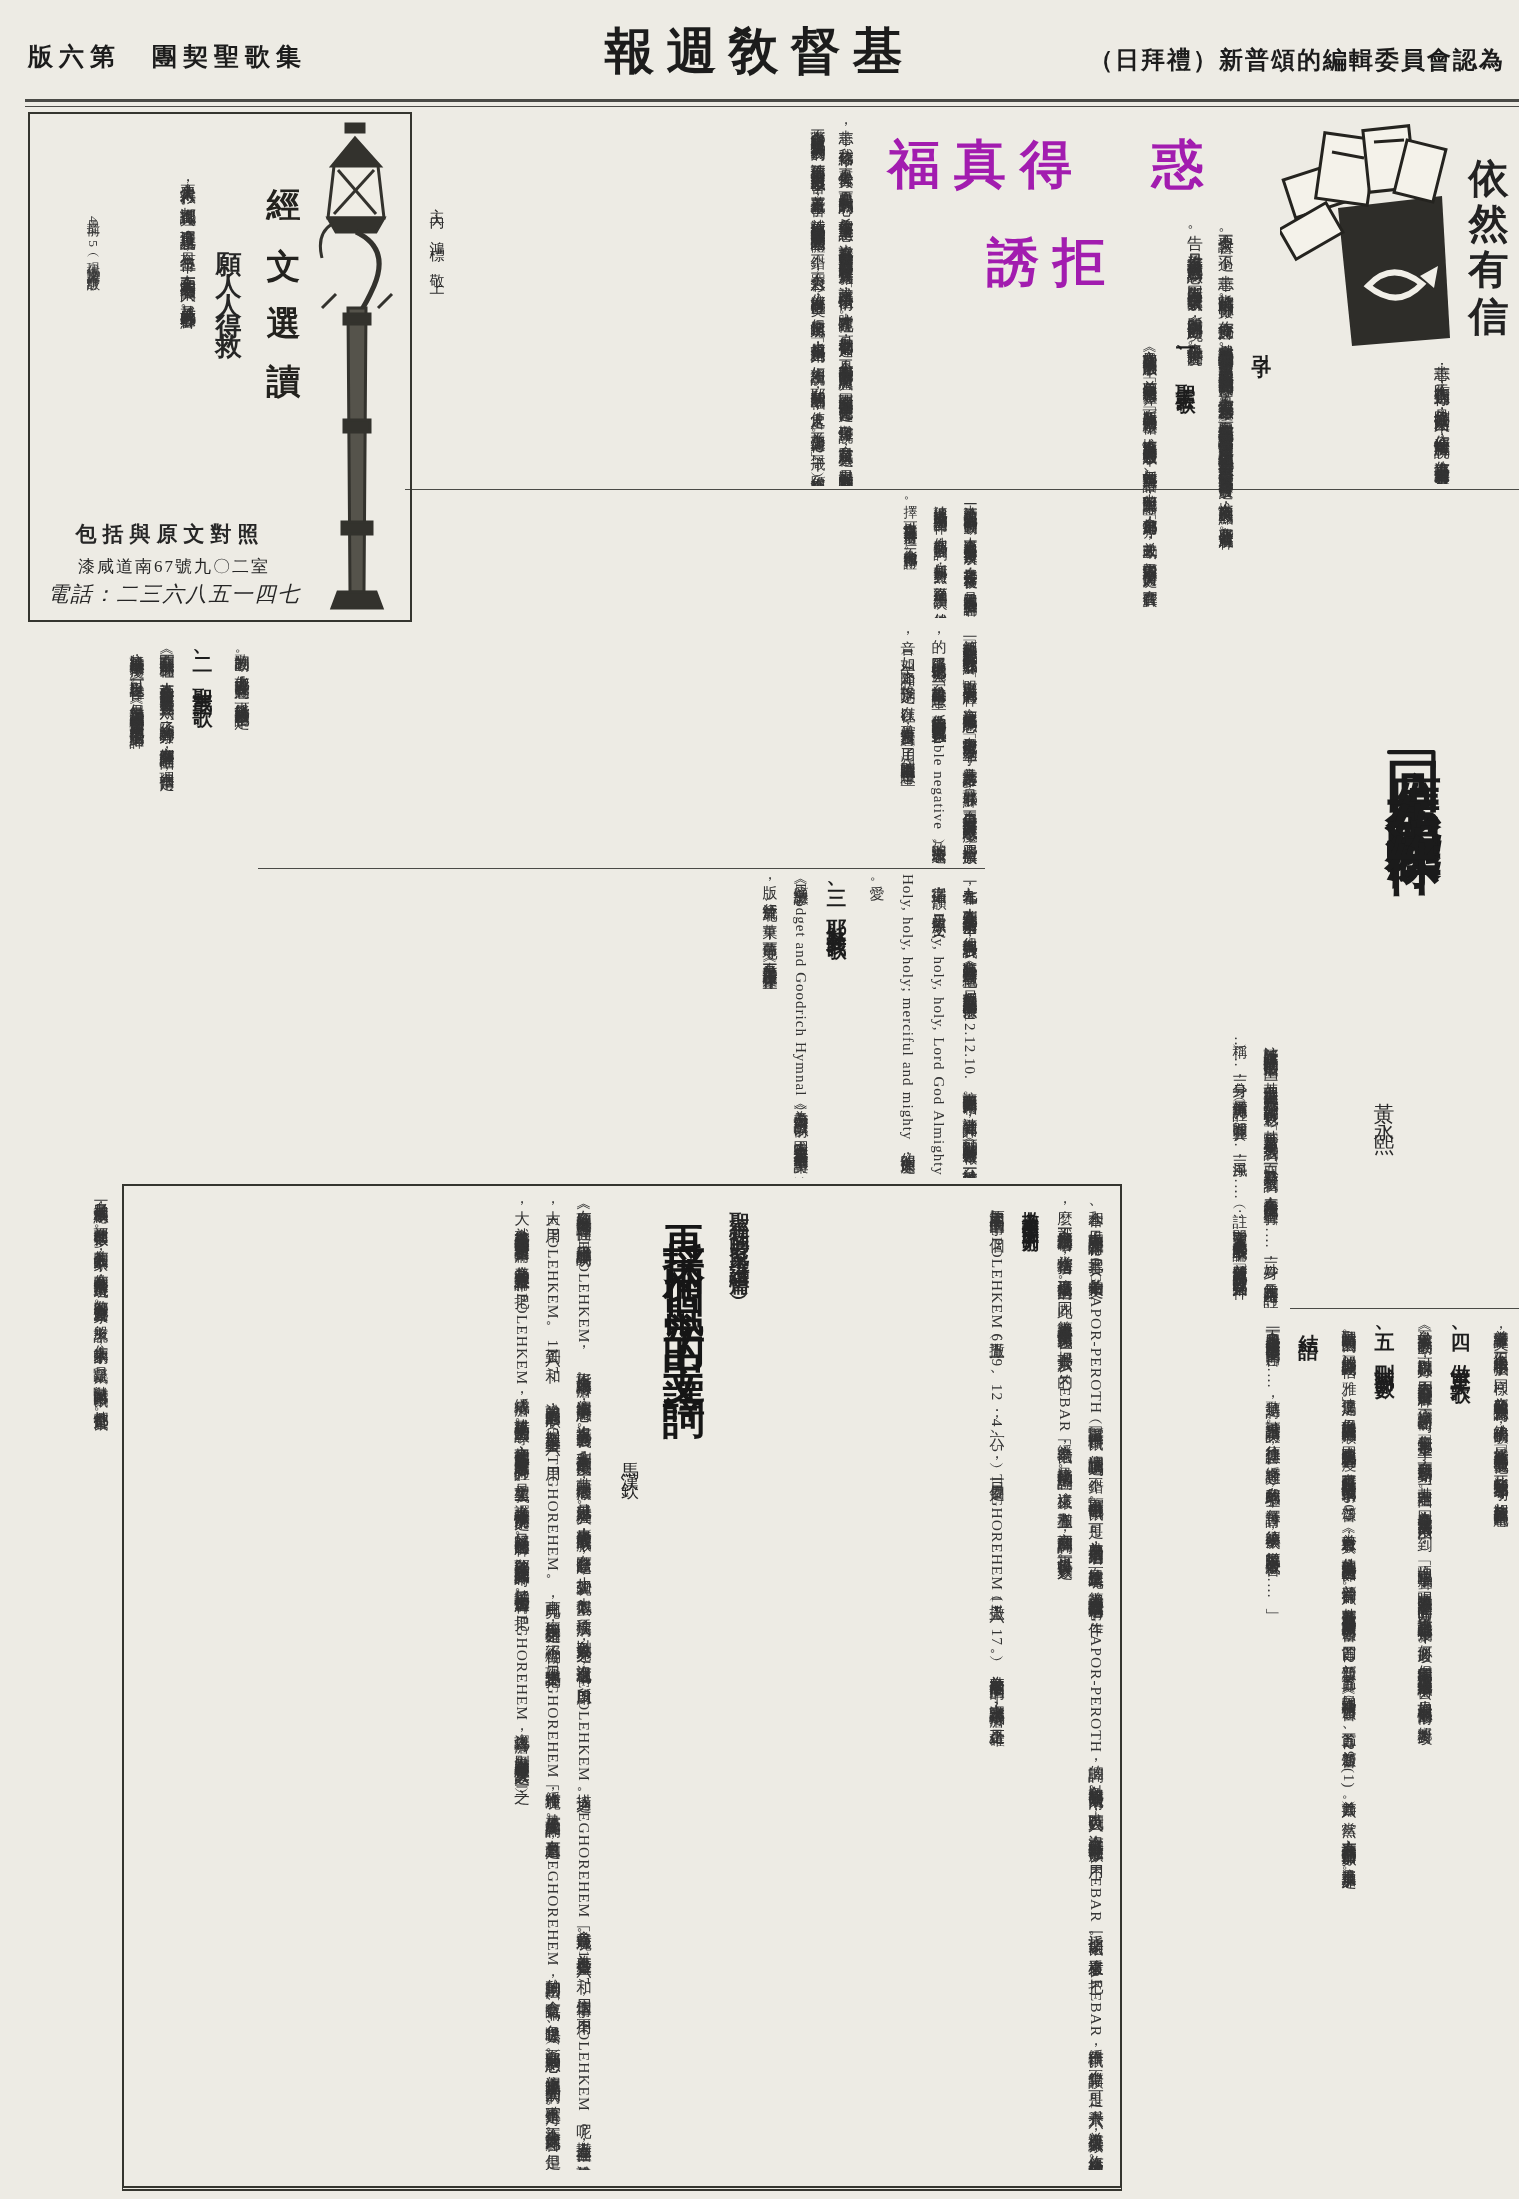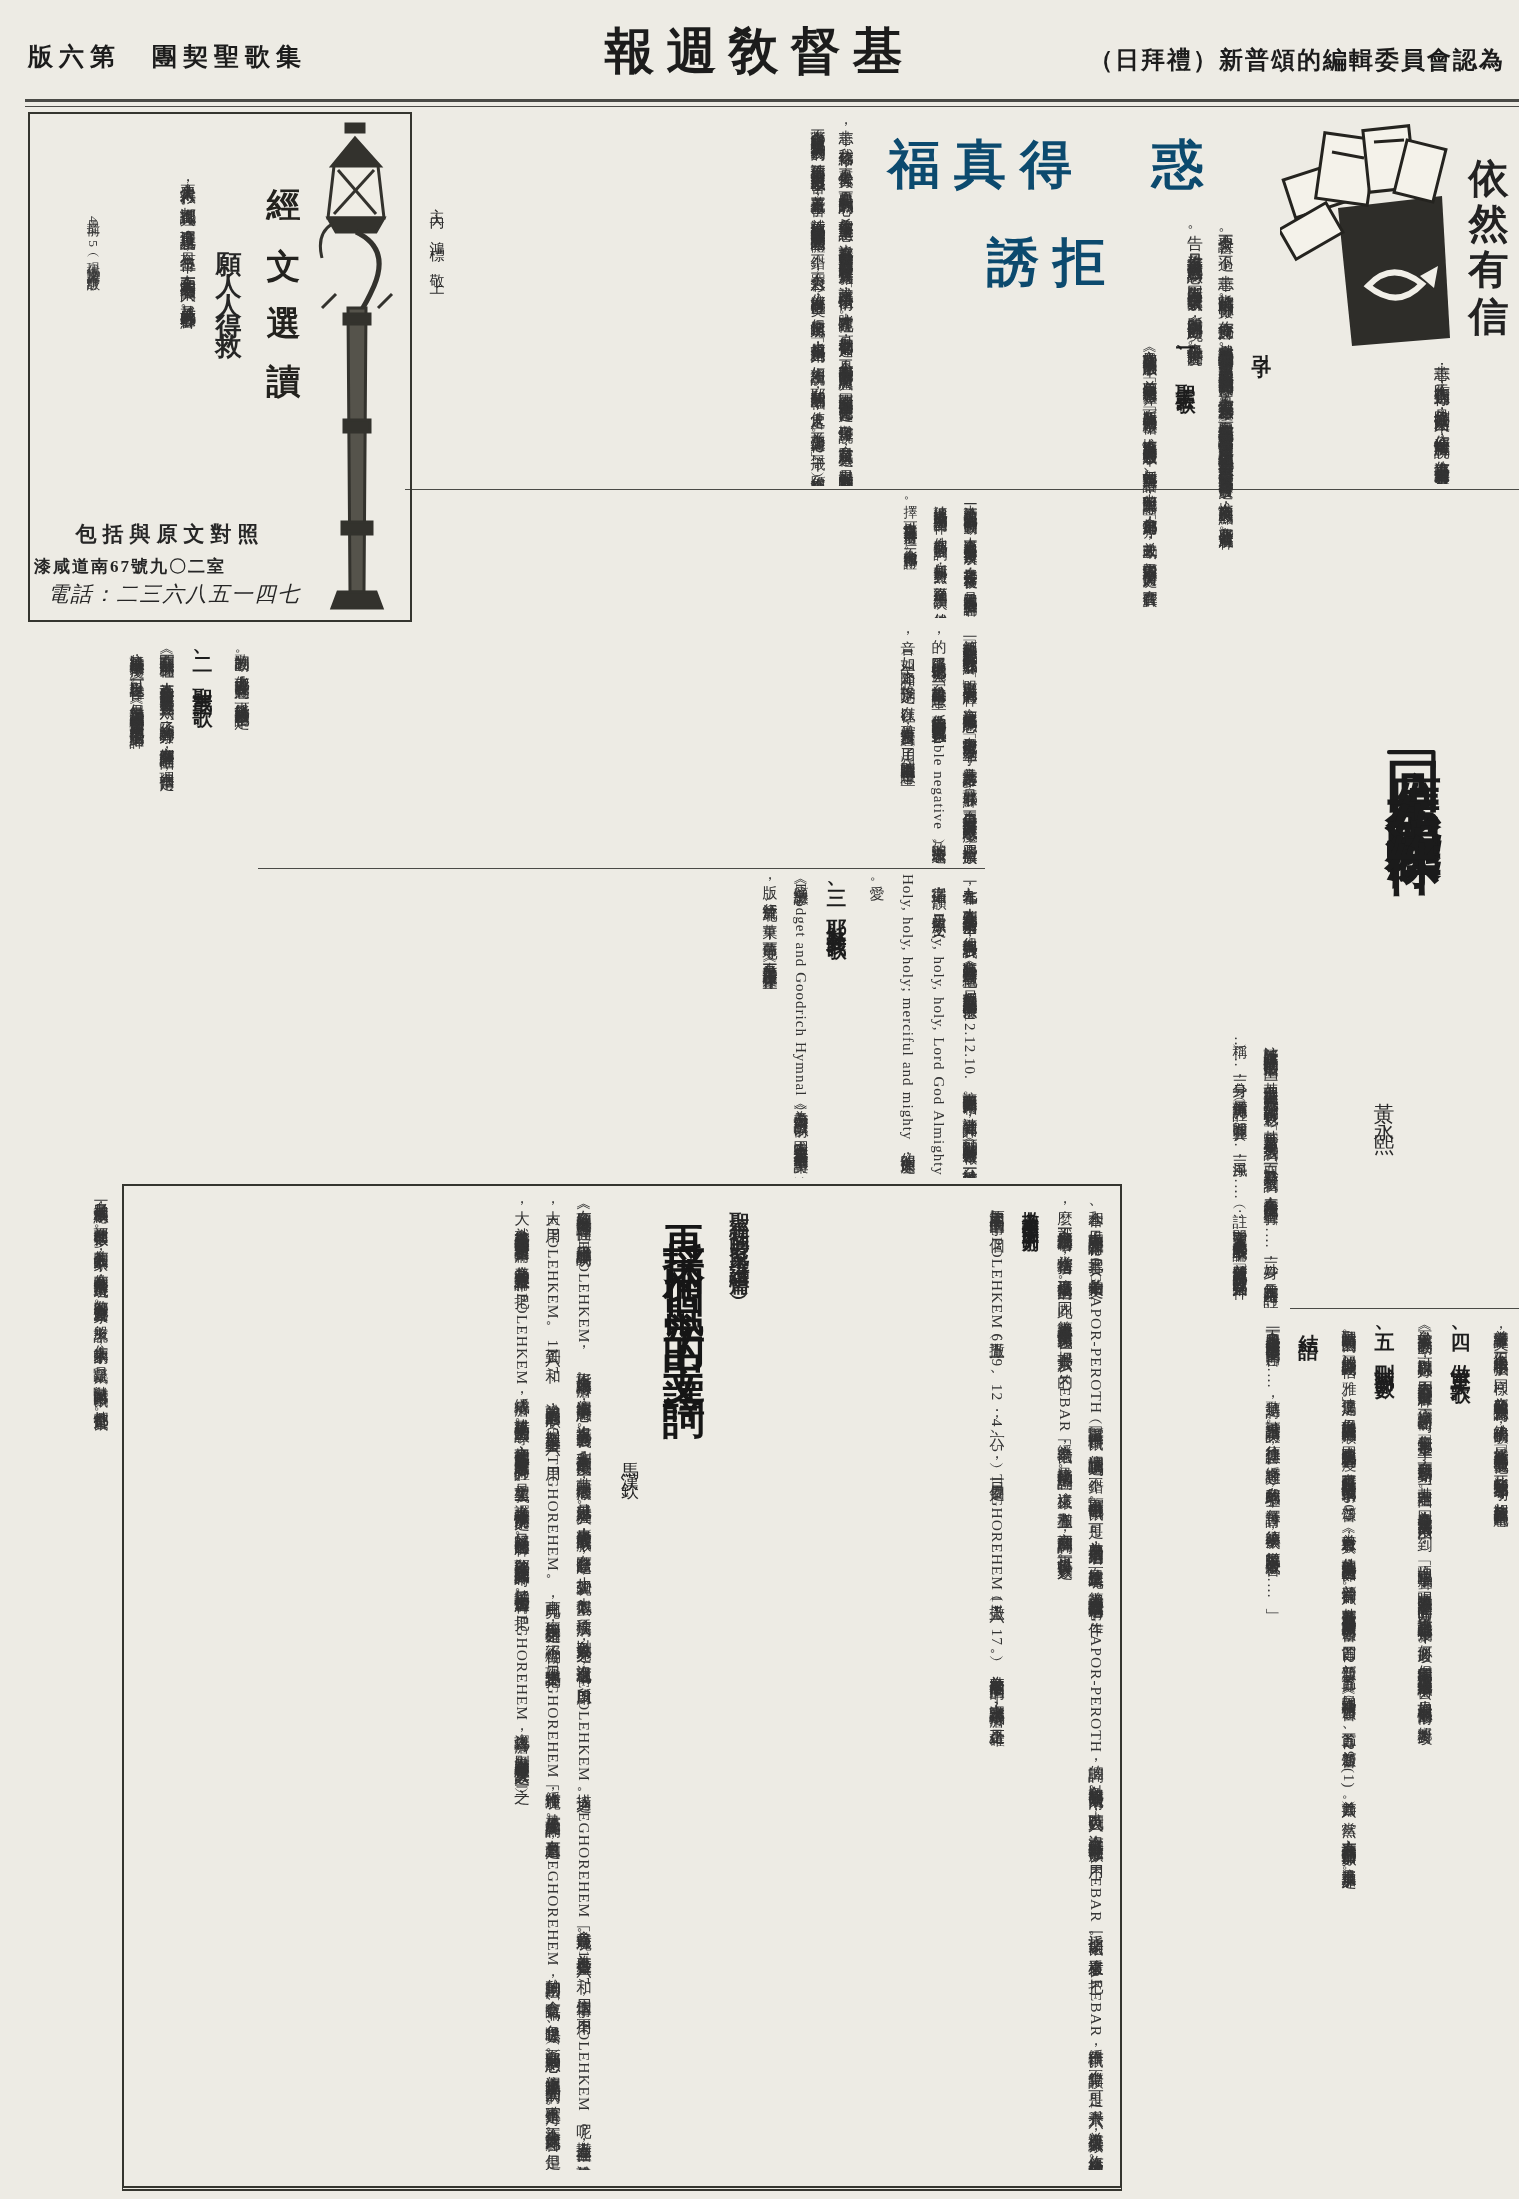--- a/index.html
+++ b/index.html
@@ -48,21 +48,21 @@
       <rect x="40" y="18" width="52" height="66" transform="rotate(8 66 51)"></rect>
       <rect x="86" y="10" width="46" height="62" transform="rotate(-6 109 41)"></rect>
       <rect x="120" y="26" width="40" height="54" transform="rotate(14 140 53)"></rect>
       <rect x="4" y="96" width="54" height="34" transform="rotate(-30 31 113)"></rect>
       <line x1="52" y1="34" x2="84" y2="40"></line>
       <line x1="94" y1="24" x2="124" y2="22"></line>
     </g>
   </svg>
 </div>
 
-<div class="abs" style="left:860px;top:116px;width:386px;height:98px;line-height:98px;text-align:center;font-size:52px;font-weight:bold;letter-spacing:14px;color:#0c4a6e;">福真得　惑誘拒</div>
+<div class="abs" style="left:860px;top:116px;width:386px;height:98px;line-height:98px;text-align:center;font-size:52px;font-weight:bold;letter-spacing:14px;color:#a21caf;">福真得　惑誘拒</div>
 
 <div class="abs vt body-txt" style="left:1243px;top:352px;width:214px;height:132px;font-size:16px;line-height:30px;">志華：昨天在街上遇到你，見你剛從投注站出來，你便連忙向我解釋說，你進去只不過是幫同事買六合彩，請我</div>
 
 <div class="abs vt body-txt" style="left:866px;top:222px;width:376px;height:262px;font-size:16px;line-height:31px;">不要誤會。不過，志華，當時你的眼神出賣了你。你愈要掩飾，就愈容易讓我覺察真相。其實叫我最難過的，不是你也有買六合彩，而是你在我面前不說實話。相信你也覺得基督徒不應買六合彩，不然你便可以理直氣壯把實情相告。只是你沒有力量抗拒這六合彩的誘惑，因為那巨額獎金實在太吸引了。所以我很明白你的處境，也十分了解你的苦況。</div>
 
 <div class="abs vt body-txt" style="left:452px;top:118px;width:408px;height:368px;font-size:15px;line-height:28px;">志華，我寫信給你，不是要怪責你，而是要表示我對你的關心，希望你靠主勝過這誘惑！也許有部分基督徒會覺得買六合彩和打牌等賭博實在無傷大雅，說甚麼「小賭可以怡情，大賭才會亂性」。可是我們卻要知道，不是人人都有能耐不因貪財而愈賭愈大。因賭而傾家蕩產的例子實在比比皆是。難怪保羅說：貪財是萬惡之根，容易引人離開真道和真神。況且不勞而穫之財往往都是來得易又去得易的。請你更不要相信買六合彩可以做善事。若要真正做善事，就請你直接捐助那些從事福利服務的志願團體。不錯，不買六合彩，你就沒有機會中巨獎，但這又何妨呢？也應相信「主恩夠用」，如經上所說：「耶和華所賜的福，使人富足，並不加上憂慮。」（箴十22）願你得真福！</div>
 
 <div class="abs vt" style="left:408px;top:196px;width:38px;height:250px;font-size:15px;letter-spacing:6px;color:#2c2c2c;">主內　鴻標　敬上</div>
 
 <div class="abs rule" style="left:405px;top:489px;width:1114px;height:1px;"></div>
@@ -85,21 +85,21 @@
       <path d="M36 470 L74 470 L80 486 L30 486 Z" fill="#33322d"></path>
       <line x1="20" y1="186" x2="34" y2="172"></line>
         <line x1="76" y1="186" x2="90 " y2="172"></line>
     </svg>
   </div>
   <div class="abs vt" style="left:232px;top:48px;width:44px;height:372px;font-size:34px;font-weight:600;letter-spacing:58px;color:#23221e;">經文選讀</div>
   <div class="abs vt" style="left:178px;top:118px;width:38px;height:290px;font-size:26px;font-weight:bold;letter-spacing:20px;">願人人得救</div>
   <div class="abs vt body-txt" style="left:78px;top:56px;width:96px;height:394px;font-size:16px;line-height:32px;">上帝要人人得救，都認識真理。這真理就是說：只有一位上帝，在上帝和人之間有一位中間人，就是成為人的基督耶穌。</div>
   <div class="abs vt" style="left:40px;top:96px;width:32px;height:360px;font-size:13.5px;letter-spacing:2px;color:#3a3a3a;">提前二4－5（現代中文譯本修訂版）</div>
   <div class="abs" style="left:10px;bottom:72px;width:260px;text-align:center;font-size:21px;font-weight:bold;letter-spacing:6px;">包括與原文對照</div>
-  <div class="abs" style="left:4px;bottom:42px;width:280px;text-align:left;font-size:17px;letter-spacing:2px;font-weight:bold;">漆咸道南67號九〇二室</div>
+  <div class="abs" style="left:4px;bottom:42px;width:280px;text-align:center;font-size:17px;letter-spacing:2px;">漆咸道南67號九〇二室</div>
   <div class="abs" style="left:4px;bottom:12px;width:280px;text-align:center;font-size:21px;letter-spacing:2px;font-style:italic;">電話：二三六八五一四七</div>
 </div>
 
 <div class="abs vt" style="left:1290px;top:334px;width:162px;height:862px;font-size:56px;font-weight:bold;letter-spacing:8px;color:#1b1b1b;text-align:center;">回應「本色化的先決條件」</div>
 
 <div class="abs vt" style="left:1350px;top:1086px;width:48px;height:180px;font-size:21px;letter-spacing:16px;color:#2a2a2a;">黃永熙</div>
 
 <div class="abs vt" style="left:988px;top:338px;width:298px;height:684px;">
   <span class="sec-h">引子</span>
   <span class="body-txt">拜讀三月卅一日《基督敎週報》第一六四九期理川先生的「本色化的先決條件」，本人甚感慶幸。因為在過去二十年來一直希望聽見各方面對《普天頌讚》提出意見，俾日後有機會再重編《普頌》時有所改進。惟文內所提及的幾點，有些需要澄清或解釋。</span>

